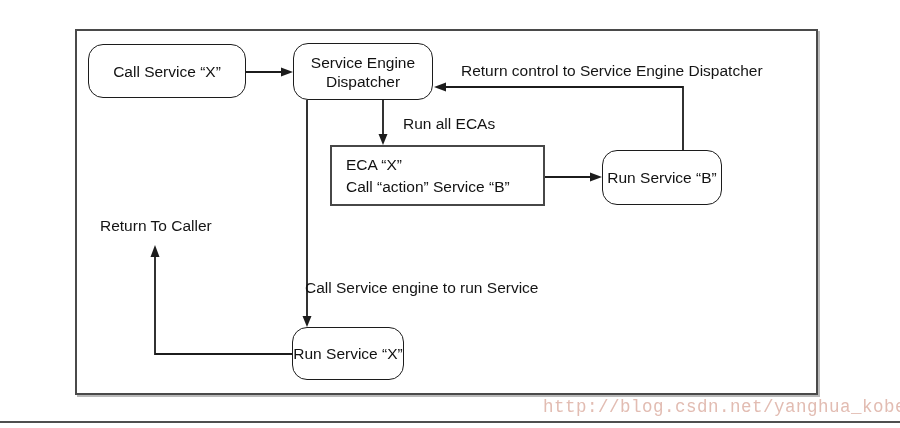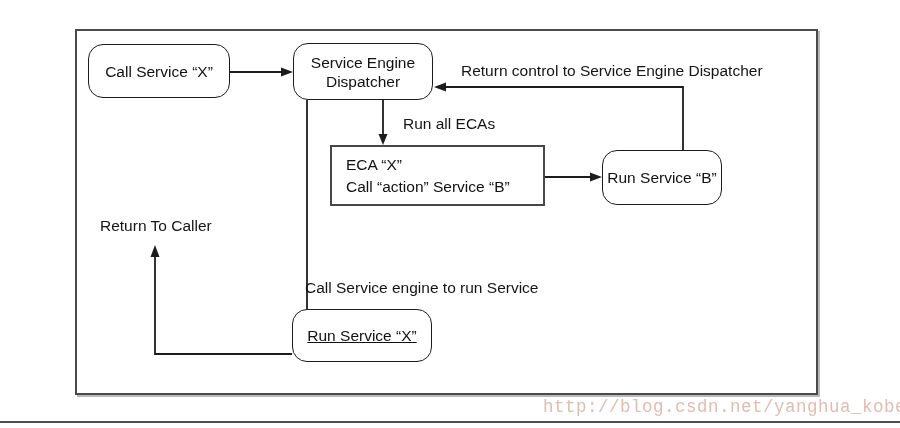--- a/index.html
+++ b/index.html
@@ -108,39 +108,39 @@
     <g fill="#1c1c1c" stroke="none">
       <polygon points="293,72 281,67.5 281,76.5"></polygon>
       <polygon points="383,145 378.5,134 387.5,134"></polygon>
       <polygon points="307,327 302.5,316 311.5,316"></polygon>
       <polygon points="602,177 590,172.5 590,181.5"></polygon>
       <polygon points="434,87 446,82.5 446,91.5"></polygon>
       <polygon points="155,245 150.5,257 159.5,257"></polygon>
     </g>
   </svg>
 
-  <div class="node" style="left:88px; top:44px; width:142px; height:54px;">
+  <div class="node" style="left:88px; top:44px; width:158px; height:54px;">
     <span>Call Service “X”</span>
   </div>
 
   <div class="node node--rect" style="left:330px; top:145px; width:215px; height:61px;">
     <span>ECA “X”</span>
     <span>Call “action” Service “B”</span>
   </div>
 
   <div class="node" style="left:293px; top:43px; width:140px; height:57px;">
     <span>Service Engine</span>
     <span>Dispatcher</span>
   </div>
 
   <div class="node" style="left:602px; top:150px; width:120px; height:55px;">
     <span>Run Service “B”</span>
   </div>
 
-  <div class="node" style="left:292px; top:309px; width:140px; height:53px;text-decoration:underline;">
+  <div class="node" style="left:292px; top:327px; width:112px; height:53px;">
     <span>Run Service “X”</span>
   </div>
 
   <div class="edge-label" style="left:403px; top:115px;">Run all ECAs</div>
 
   <div class="edge-label" style="left:461px; top:62px;">Return control to Service Engine Dispatcher</div>
 
   <div class="edge-label" style="left:305px; top:279px;">Call Service engine to run Service</div>
 
   <div class="edge-label" style="left:100px; top:217px;text-align:right;">Return To Caller</div>

